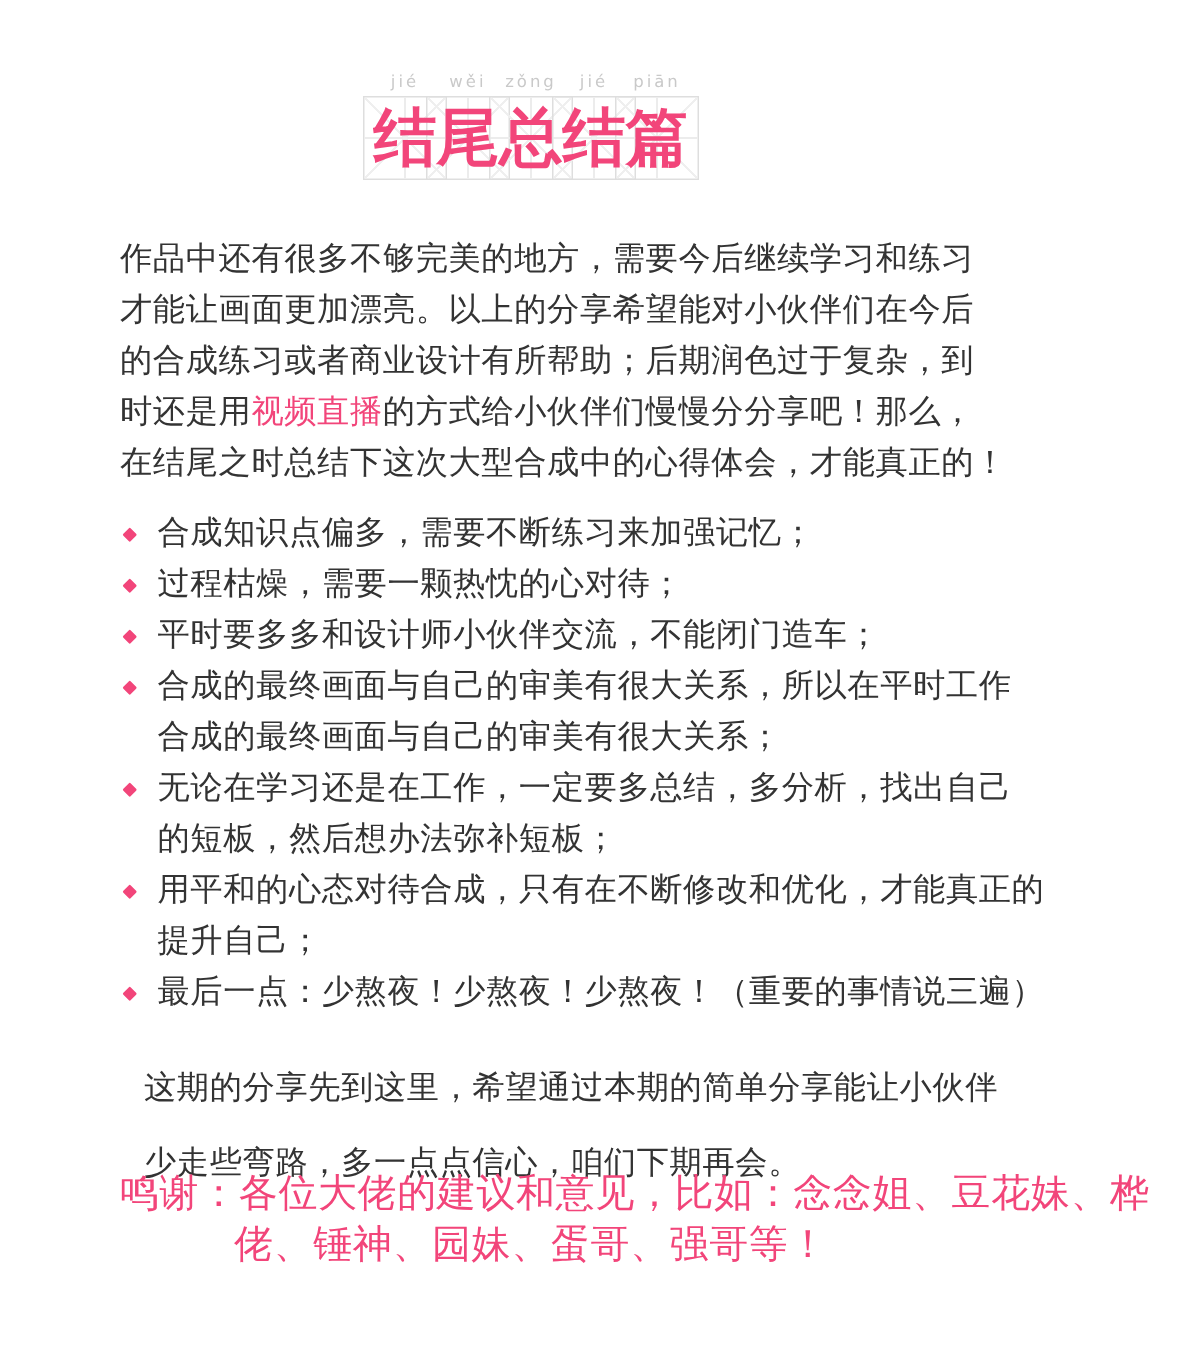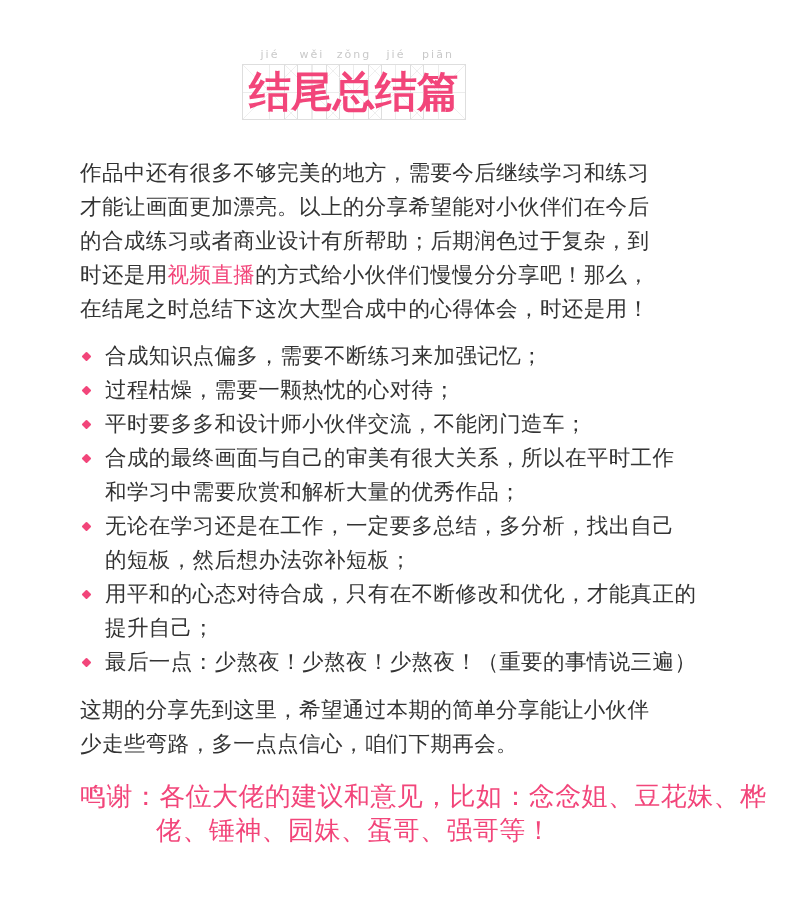--- a/index.html
+++ b/index.html
@@ -54,21 +54,21 @@
     .bullets li .dot {
       position: absolute; left: 3px; top: 14px; width: 7px; height: 7px;
       background: #f2457a; transform: rotate(45deg); border-radius: 1px;
     }
     .bullets li .line { display: block; }
 
     .outro {
       position: absolute; left: 80px; top: 693px; width: 650px;
       font-size: 21.5px; line-height: 34px; letter-spacing: 0.4px;
     }
-    .outro p { margin: 0; white-space: nowrap; }
+    .outro p { margin: 16px; white-space: nowrap; }
 
     .thanks {
       position: absolute; left: 80px; top: 779px; width: 660px;
       font-size: 26px; line-height: 34px; color: #f2457a; letter-spacing: 0.4px;
     }
     .thanks .row { white-space: nowrap; }
     .thanks .row2 { padding-left: 76px; }
   </style>
 </head>
 <body>
@@ -104,40 +104,40 @@
         <span>篇</span>
       </div>
   </div>
 </div>
 
 <div class="intro">
   <p>作品中还有很多不够完美的地方，需要今后继续学习和练习</p>
   <p>才能让画面更加漂亮。以上的分享希望能对小伙伴们在今后</p>
   <p>的合成练习或者商业设计有所帮助；后期润色过于复杂，到</p>
   <p><span>时还是用</span><span class="hl">视频直播</span><span>的方式给小伙伴们慢慢分分享吧！那么，</span></p>
-  <p>在结尾之时总结下这次大型合成中的心得体会，时还是用！</p>
+  <p>在结尾之时总结下这次大型合成中的心得体会，才能真正的！</p>
 </div>
 
 <ul class="bullets">
   <li>
     <span class="dot"></span>
     <span class="line">合成知识点偏多，需要不断练习来加强记忆；</span>
   </li>
   <li>
     <span class="dot"></span>
     <span class="line">过程枯燥，需要一颗热忱的心对待；</span>
   </li>
   <li>
     <span class="dot"></span>
     <span class="line">平时要多多和设计师小伙伴交流，不能闭门造车；</span>
   </li>
   <li>
     <span class="dot"></span>
     <span class="line">合成的最终画面与自己的审美有很大关系，所以在平时工作</span>
-    <span class="line">和学习中需要欣赏和解析大量的优秀作品；</span>
+    <span class="line">合成的最终画面与自己的审美有很大关系；</span>
   </li>
   <li>
     <span class="dot"></span>
     <span class="line">无论在学习还是在工作，一定要多总结，多分析，找出自己</span>
     <span class="line">的短板，然后想办法弥补短板；</span>
   </li>
   <li>
     <span class="dot"></span>
     <span class="line">用平和的心态对待合成，只有在不断修改和优化，才能真正的</span>
     <span class="line">提升自己；</span>

